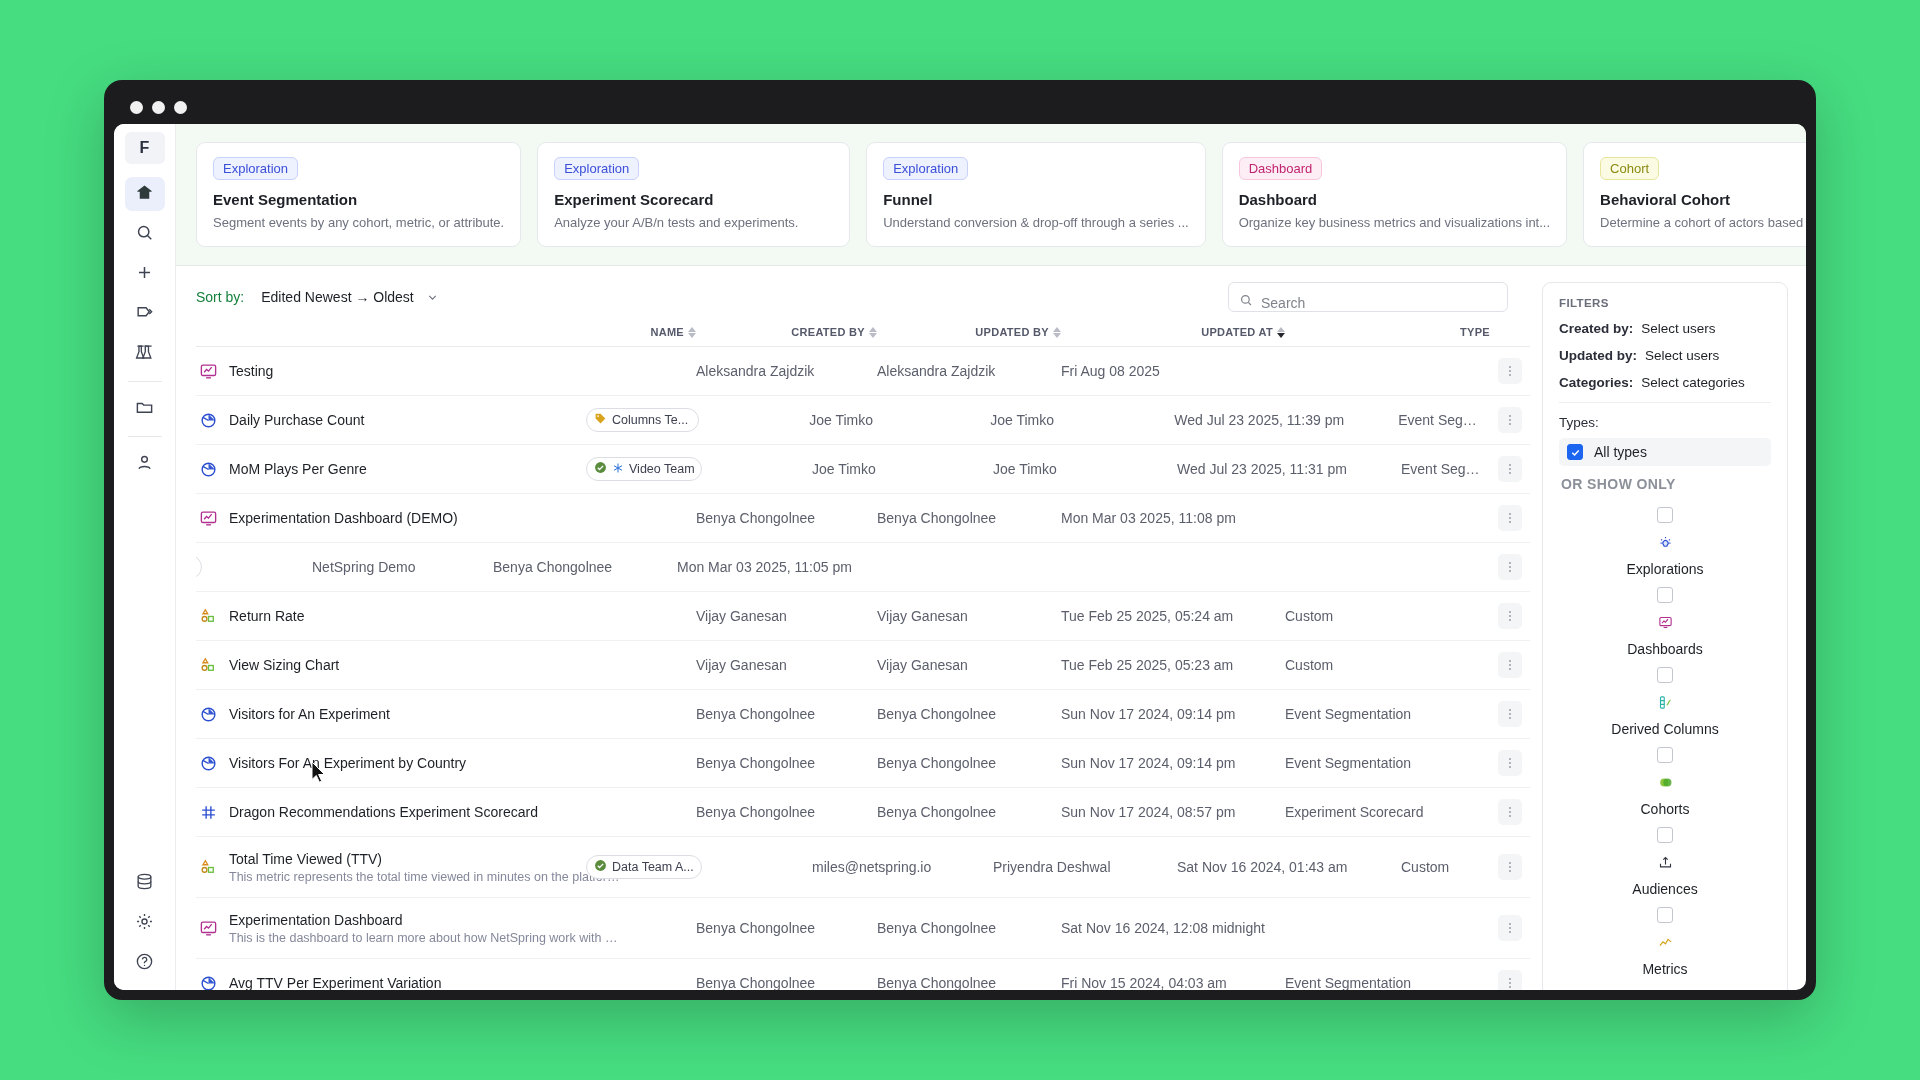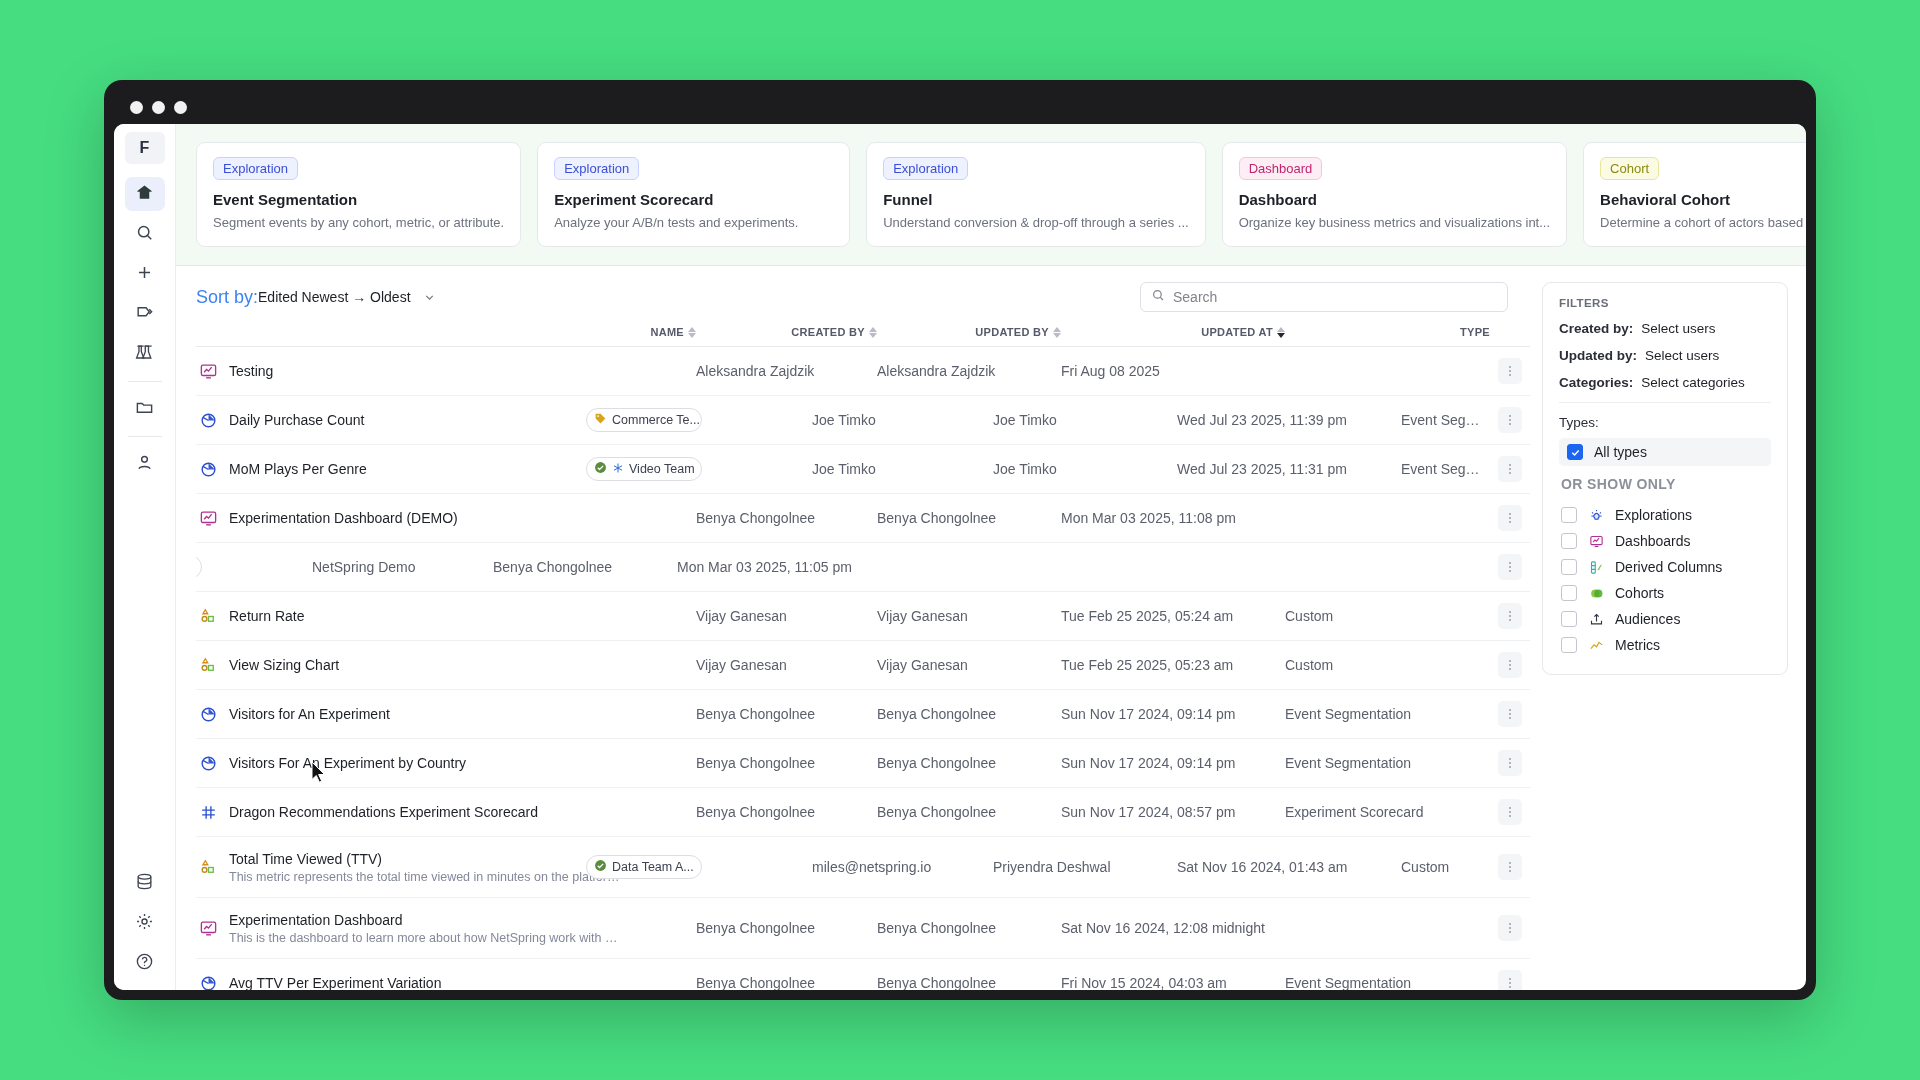--- a/index.html
+++ b/index.html
@@ -109,29 +109,29 @@
 
   
   .body-area { flex: 1 1 auto; display: flex; min-height: 0; }
   .list-col { flex: 1 1 auto; min-width: 0; display: flex; flex-direction: column; padding: 0 0 0 20px; }
 
   .toolbar {
     display: flex; align-items: center;
     padding: 16px 22px 14px 0;
     flex: 0 0 auto;
   }
-  .sortby-label { font-size: 18px; color: #3b82f6; margin-right: 0; }
+  .sortby-label { font-size: 14px; color: #15803d; margin-right: 17px; }
   .sortby-value { font-size: 14px; color: #1d2026; }
   .chev { margin-left: 12px; color: #6d727e; display: inline-flex; }
   .toolbar-spacer { flex: 1 1 auto; }
   .search-box {
-    width: 368px; height: 30px;
+    width: 280px; height: 30px;
     border: 1px solid #dfe1e6;
     border-radius: 6px;
-    display: flex; align-items: center;
+    display: flex; align-items: flex-end;
     gap: 8px; padding: 0 10px;
     background: #fff;
   }
   .search-placeholder { font-size: 14px; color: #81838c; }
 
   
   .tbl { width: 100%; }
   .thead {
     display: flex; align-items: center;
     border-bottom: 1px solid #e9eaee;
@@ -211,21 +211,21 @@
     width: 16px; height: 16px; border: 1.5px solid #c3c6cf; border-radius: 3px;
     flex: 0 0 16px; background: #fff;
   }
   .cb.checked {
     background: #1b65f0; border-color: #1b65f0;
     display: flex; align-items: center; justify-content: center;
   }
   .f-sub { font-size: 14px; font-weight: bold; color: #8c9099; letter-spacing: .4px; margin: 0 0 10px 2px; }
   .f-item {
     display: flex; align-items: center; gap: 10px;
-    padding: 5px 2px; font-size: 14px; color: #1d2026; cursor: pointer;
+    padding: 5px 2px; font-size: 14px; color: #1d2026; cursor: pointer; flex-direction: column;
   }
   .f-ico { width: 18px; flex: 0 0 18px; display: flex; align-items: center; justify-content: center; }
 
   .cursor { position: absolute; left: 197px; top: 637px; pointer-events: none; }
 </style>
 </head>
 <body>
 
 <div class="window">
   <div class="titlebar">
@@ -459,21 +459,21 @@
                     </span>
                     <span class="name-text">
                       <span class="name-main">Daily Purchase Count</span>
                     </span>
                   </div>
                   <div class="tag-cell"><span class="tag">
                       <span><svg width="13" height="13" viewBox="0 0 24 24" fill="#d8a41d">
                           <path d="M3 3h9l9 9-9 9-9-9z"></path>
                           <circle cx="7.5" cy="7.5" r="1.6" fill="#fff"></circle>
                         </svg></span>
-                      <span>Commerce Te...</span>
+                      <span>Columns Te...</span>
                     </span></div>
                   <div class="cell col-created">Joe Timko</div>
                   <div class="cell col-updated">Joe Timko</div>
                   <div class="cell col-updat">Wed Jul 23 2025, 11:39 pm</div>
                   <div class="cell col-type">Event Segmentation</div>
                   <div class="col-menu" style="display:flex;justify-content:center">
                     <span class="menu-btn">
                       <span class="menu-dots">
                         <span></span>
                         <span></span>

